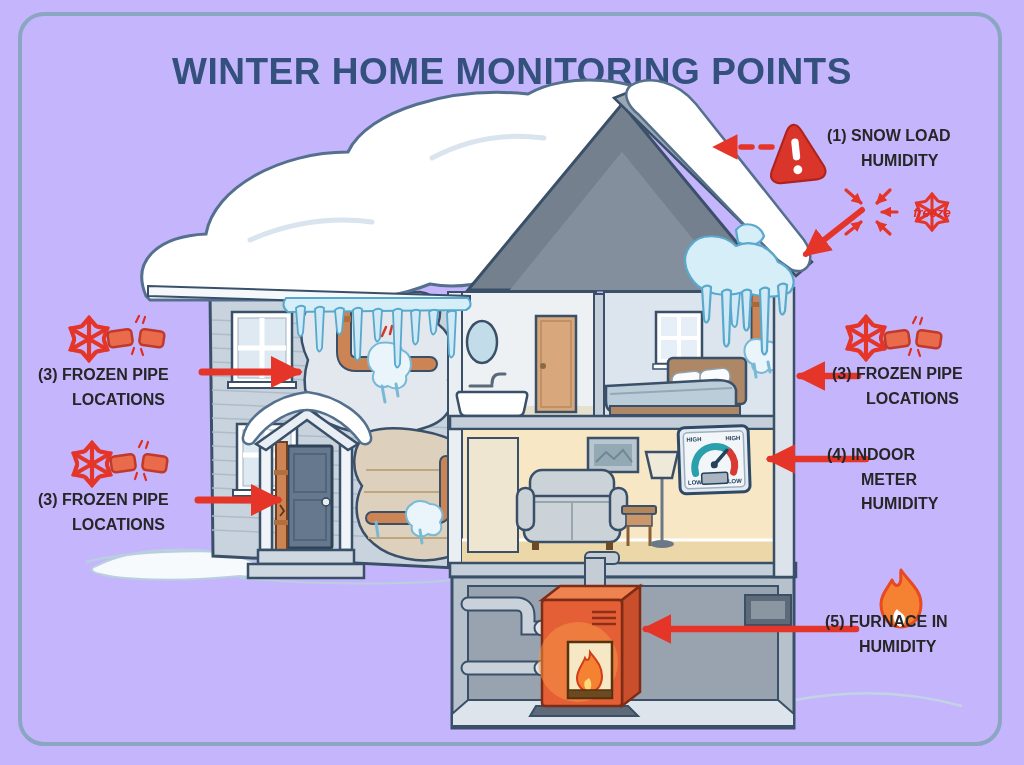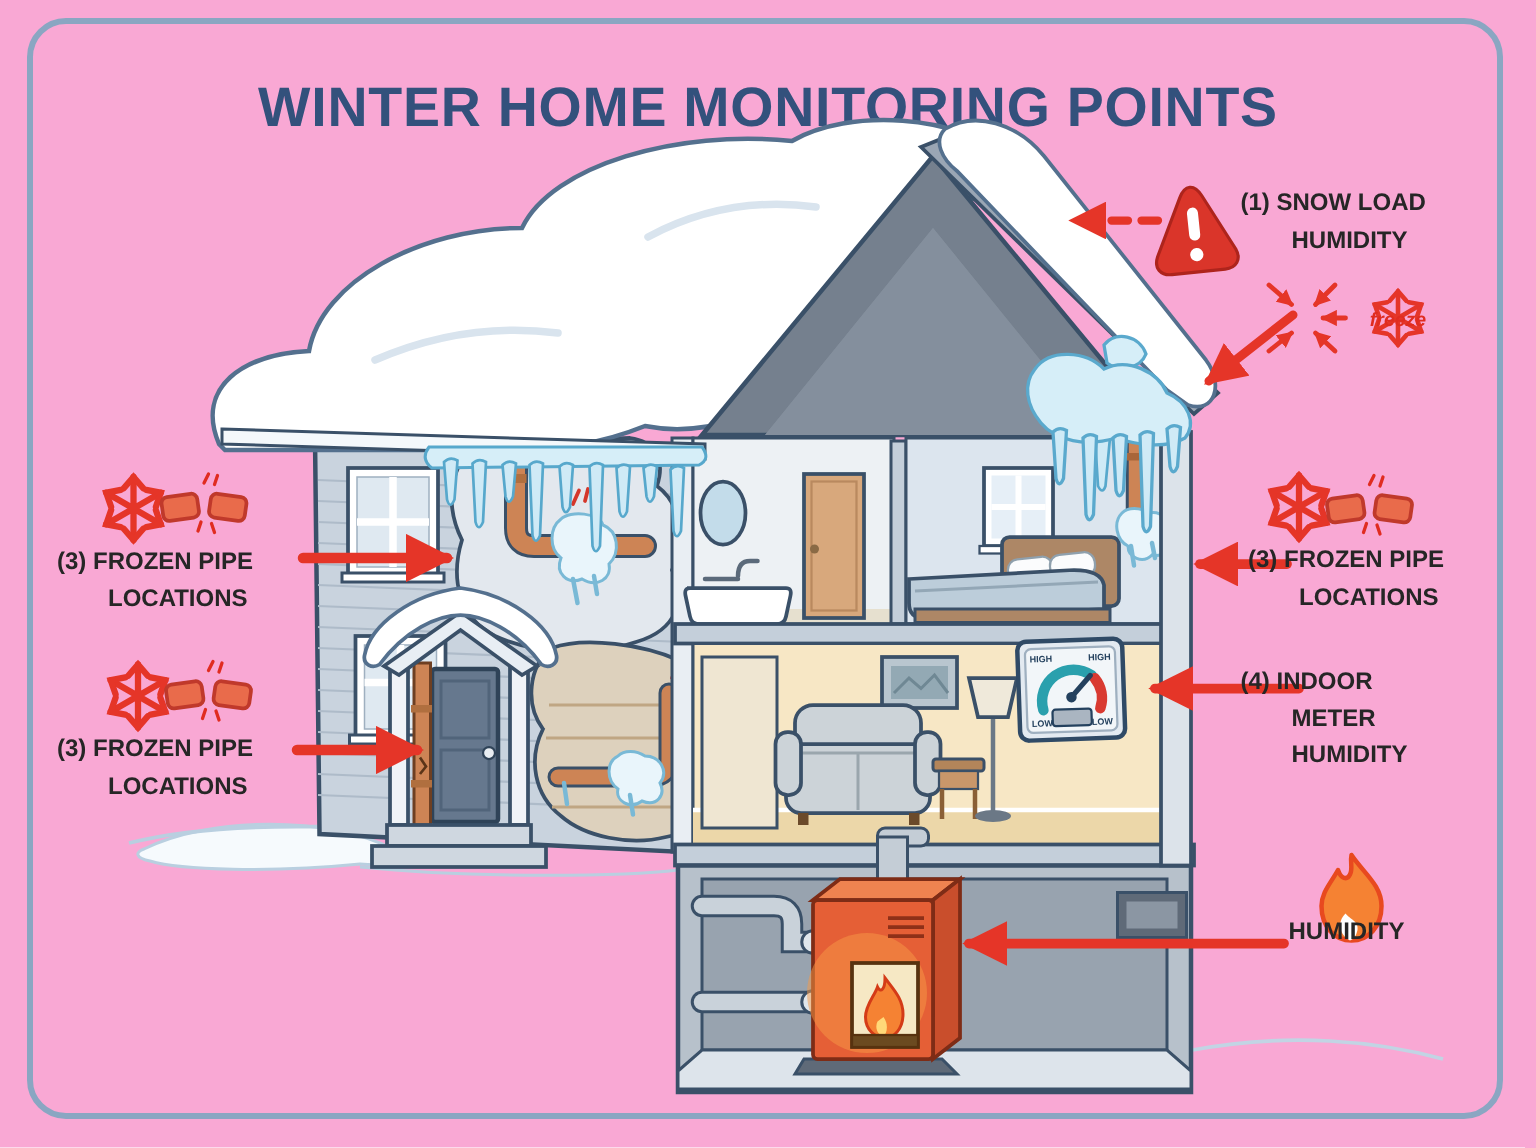--- a/index.html
+++ b/index.html
@@ -1,16 +1,16 @@
 <!DOCTYPE html>
 <html><head>
 <meta charset="utf-8">
 <style>
   html,body{margin:0;padding:0;background:#ffffff;}
-  .stage{position:relative;width:1024px;height:765px;background:#f9a8d4;overflow:hidden;
+  .stage{position:relative;width:1024px;height:765px;background:#c4b5fd;overflow:hidden;
          font-family:"Liberation Sans",sans-serif;}
   .frame{position:absolute;left:18px;top:12px;width:984px;height:734px;
          border:4px solid #8aa6c2;border-radius:26px;box-sizing:border-box;}
   .title{position:absolute;left:0;top:26px;width:1024px;text-align:center;
          font-size:37px;font-weight:bold;color:#33517c;letter-spacing:.5px;}
   .callout{position:absolute;font-weight:bold;font-size:16px;color:#262626;
            line-height:24.5px;white-space:nowrap;}
   .callout .l2{padding-left:34px;}
   svg.art{position:absolute;left:0;top:0;}
   .freezeTxt{font-family:"Liberation Sans",sans-serif;font-size:13px;font-weight:bold;
@@ -352,20 +352,21 @@
     <div class="l2">LOCATIONS</div>
   </div>
 
   <div class="callout" style="left:827px;top:443px">
     <div>(4) INDOOR</div>
     <div class="l2">METER</div>
     <div class="l2">HUMIDITY</div>
   </div>
 
   <div class="callout" style="left:825px;top:610px">
+    <div>(5) FURNACE IN</div>
     <div class="l2">HUMIDITY</div>
   </div>
 
   <div class="callout" style="left:38px;top:363px">
     <div>(3) FROZEN PIPE</div>
     <div class="l2">LOCATIONS</div>
   </div>
 
   <div class="callout" style="left:38px;top:488px">
     <div>(3) FROZEN PIPE</div>

